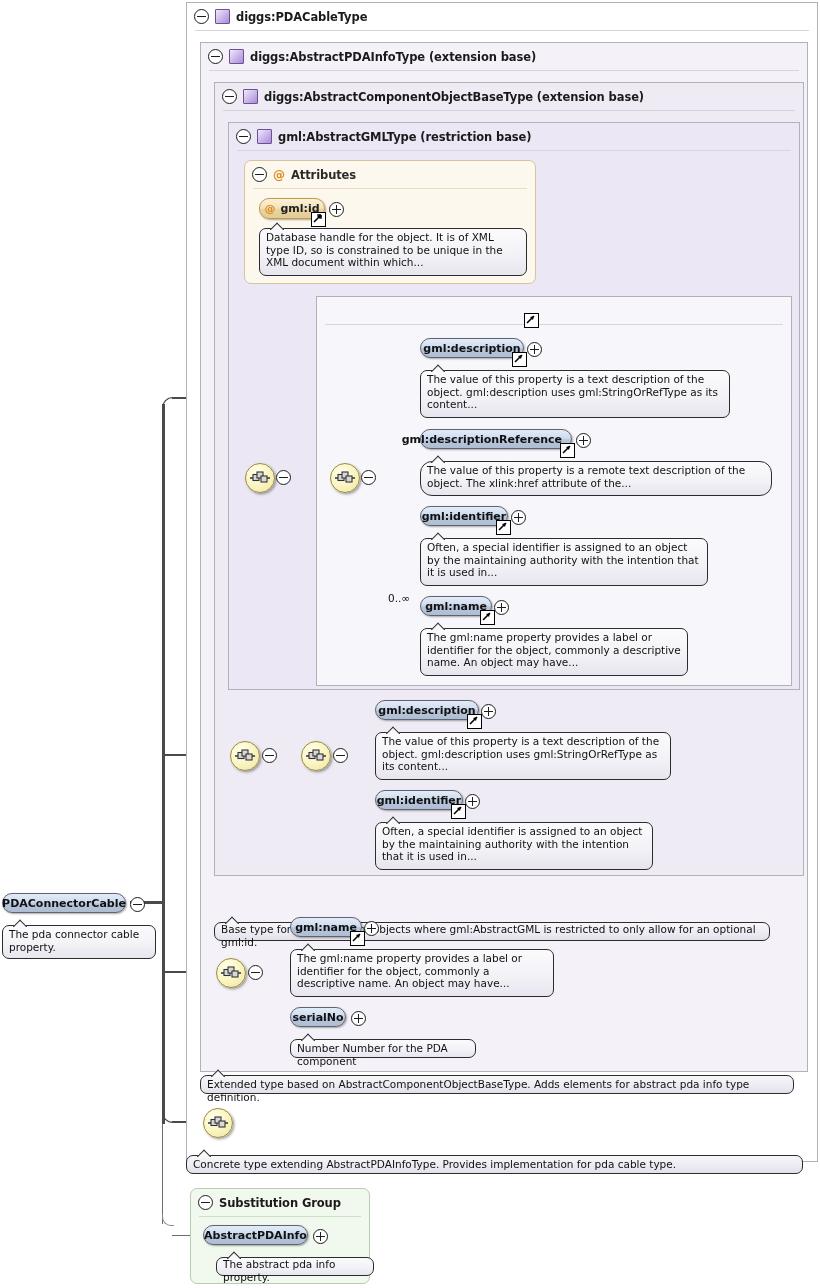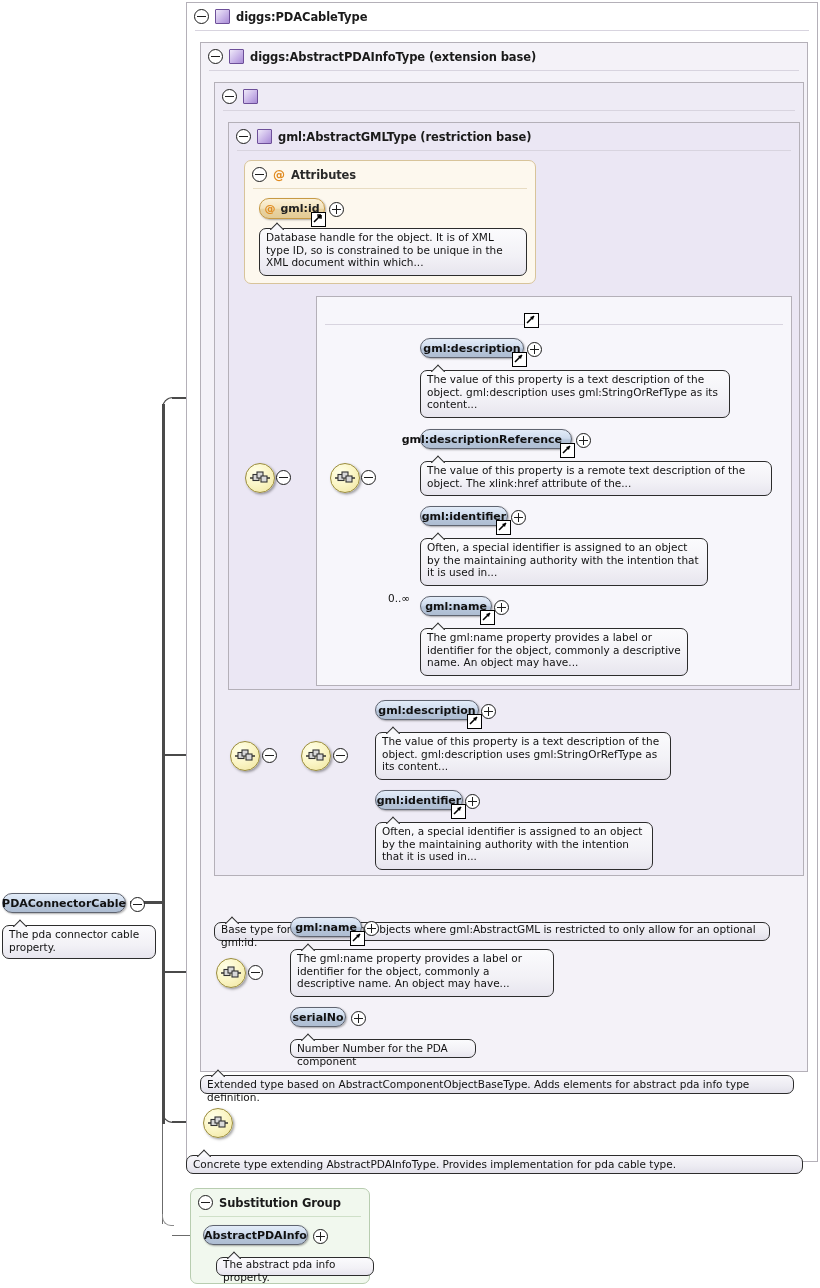--- a/index.html
+++ b/index.html
@@ -162,20 +162,21 @@
     <span class="cticon"></span>
     <span class="tbox-title">diggs:AbstractPDAInfoType (extension base)</span>
   </div>
   <div class="tbox-rule"></div>
 </div>
 
 <div class="tbox l2" style="left:214px;top:82px;width:590px;height:794px;">
   <div class="tbox-hdr">
     <span class="tgl"></span>
     <span class="cticon"></span>
+    <span class="tbox-title">diggs:AbstractComponentObjectBaseType (extension base)</span>
   </div>
   <div class="tbox-rule"></div>
 </div>
 
 <div class="tbox l3" style="left:228px;top:122px;width:572px;height:568px;">
   <div class="tbox-hdr">
     <span class="tgl"></span>
     <span class="cticon"></span>
     <span class="tbox-title">gml:AbstractGMLType (restriction base)</span>
   </div>
@@ -253,21 +254,21 @@
 <div class="pill" style="left:420px;top:429px;width:152px;justify-content:flex-end;">
   <span>gml:descriptionReference</span>
 </div>
 <div class="extref" style="left:560px;top:443px;">
   <svg width="9" height="9" viewBox="0 0 9 9">
       <path d="M8 1 L1 8" stroke="#000" stroke-width="1.6" fill="none"></path>
       <path d="M8 1 L4 2 L7 5 Z" fill="#000"></path>
     </svg>
 </div>
 <div class="dtgl plus" style="left:576px;top:433px;"></div>
-<div class="ann" style="left:420px;top:461px;width:352px;height:35px;">
+<div class="ann" style="left:420px;top:461px;width:352px;height:35px;border-radius:12px;">
   <div class="tail"></div>
   <span>The value of this property is a remote text description of the object. The xlink:href attribute of the...</span>
 </div>
 
 <div class="pill" style="left:420px;top:506px;width:88px;">
   <span>gml:identifier</span>
 </div>
 <div class="extref" style="left:496px;top:520px;">
   <svg width="9" height="9" viewBox="0 0 9 9">
       <path d="M8 1 L1 8" stroke="#000" stroke-width="1.6" fill="none"></path>

